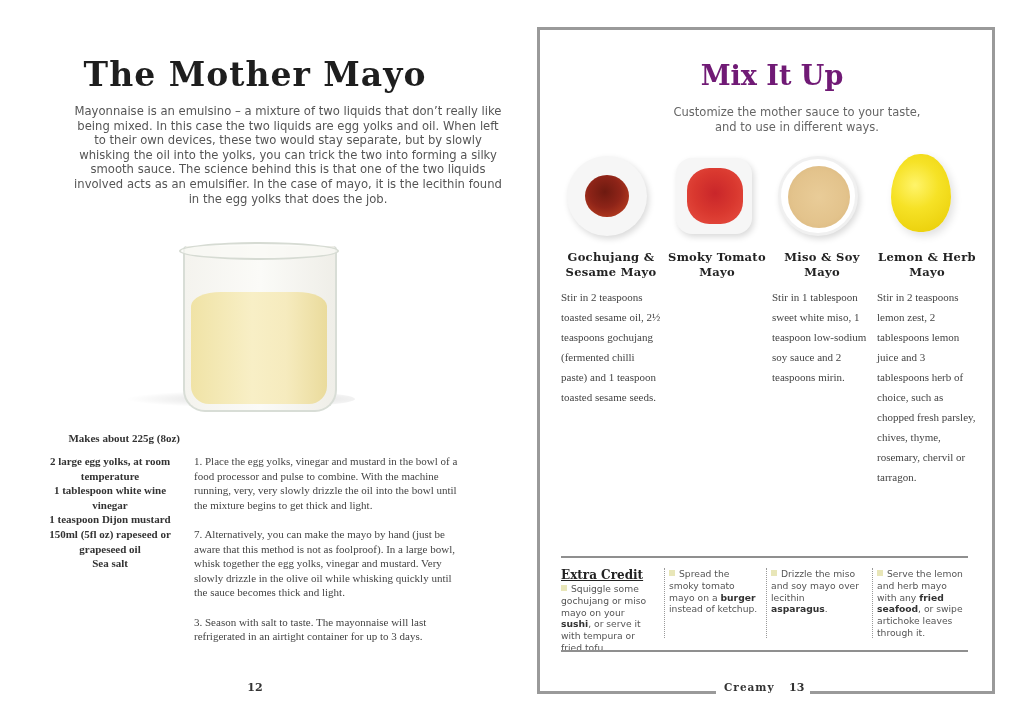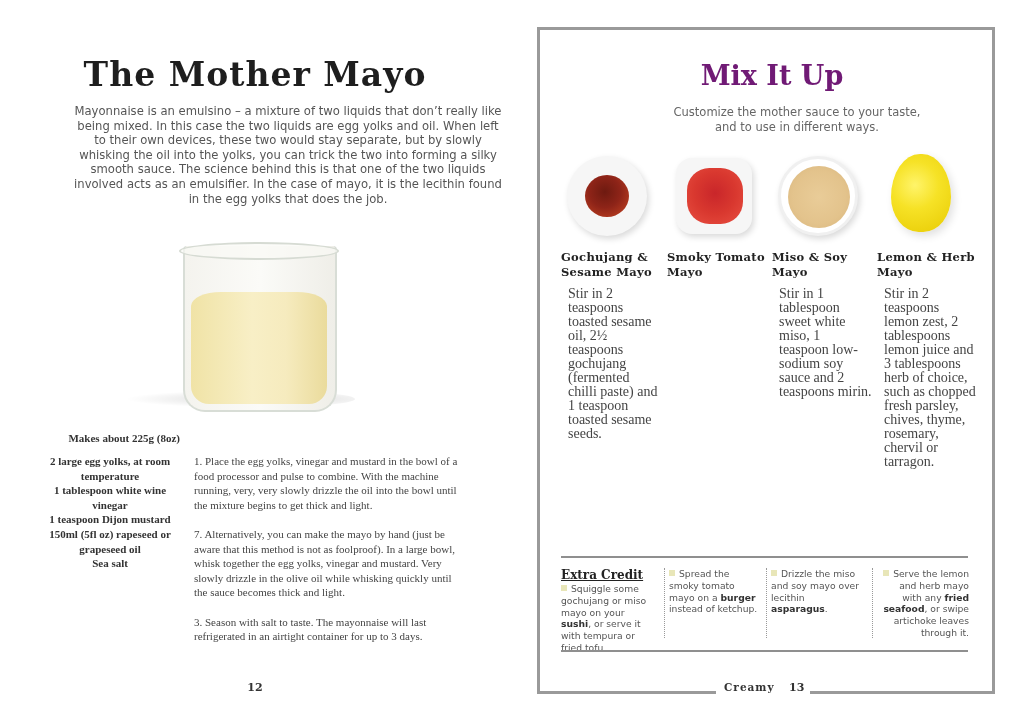--- a/index.html
+++ b/index.html
@@ -95,35 +95,35 @@
     background: radial-gradient(circle at 50% 45%, #c9262a 0%, #d9382f 50%, #e2463a 80%, #c5302a 100%); }
   .food.miso { left: 16px; top: 16px; width: 62px; height: 62px;
     background: radial-gradient(circle at 50% 50%, #e9cc98 0%, #e3c38c 60%, #d8b57c 100%); }
   .lemon {
     position: absolute; left: 14px; top: 4px; width: 60px; height: 78px; border-radius: 48% 48% 46% 46% / 55% 55% 45% 45%;
     background: radial-gradient(circle at 40% 40%, #fff46a 0%, #f6e226 40%, #ecd20e 80%, #d9bd05 100%);
     box-shadow: 3px 4px 8px rgba(0,0,0,0.12);
   }
   .var-name {
     margin-top: 10px; font-family: "DejaVu Serif", serif; font-weight: bold;
-    font-size: 11.5px; line-height: 14.5px; color: #222; letter-spacing: 0.3px;
+    font-size: 11.5px; line-height: 14.5px; color: #222; letter-spacing: 0.3px; text-align: center;
   }
   .var-desc {
-    margin-top: 8px; font-size: 14px; line-height: 14px; color: #444; margin-left: 7px;
+    margin-top: 8px; font-size: 11px; line-height: 20px; color: #444;
   }
 
   
   .ec-rule { left: 561px; width: 407px; height: 2px; background: #8f8f8f; }
   .ec-rule.top { top: 556px; }
   .ec-rule.bottom { top: 650px; }
   .ec-col { top: 568px; font-family: "DejaVu Sans", sans-serif; font-size: 9.2px; line-height: 11.8px; color: #555; }
   .ec-col.col0 { left: 561px; width: 95px; }
   .ec-col.col1 { left: 664px; width: 92px; padding-left: 4px; border-left: 1px dotted #999; height: 70px; }
   .ec-col.col2 { left: 766px; width: 92px; padding-left: 4px; border-left: 1px dotted #999; height: 70px; }
-  .ec-col.col3 { left: 872px; width: 92px; padding-left: 4px; border-left: 1px dotted #999; height: 70px; text-align: right; }
+  .ec-col.col3 { left: 872px; width: 92px; padding-left: 4px; border-left: 1px dotted #999; height: 70px; }
   .ec-title {
     font-family: "DejaVu Serif", serif; font-weight: bold; font-size: 12px; color: #222;
     line-height: 14px; margin-bottom: 1px; text-decoration: underline;
   }
   .bullet {
     display: inline-block; width: 6px; height: 6px; background: #e8e6b8; margin-right: 4px; vertical-align: 1px;
   }
   .ec-col b { color: #333; }
 
   .footer-label {

